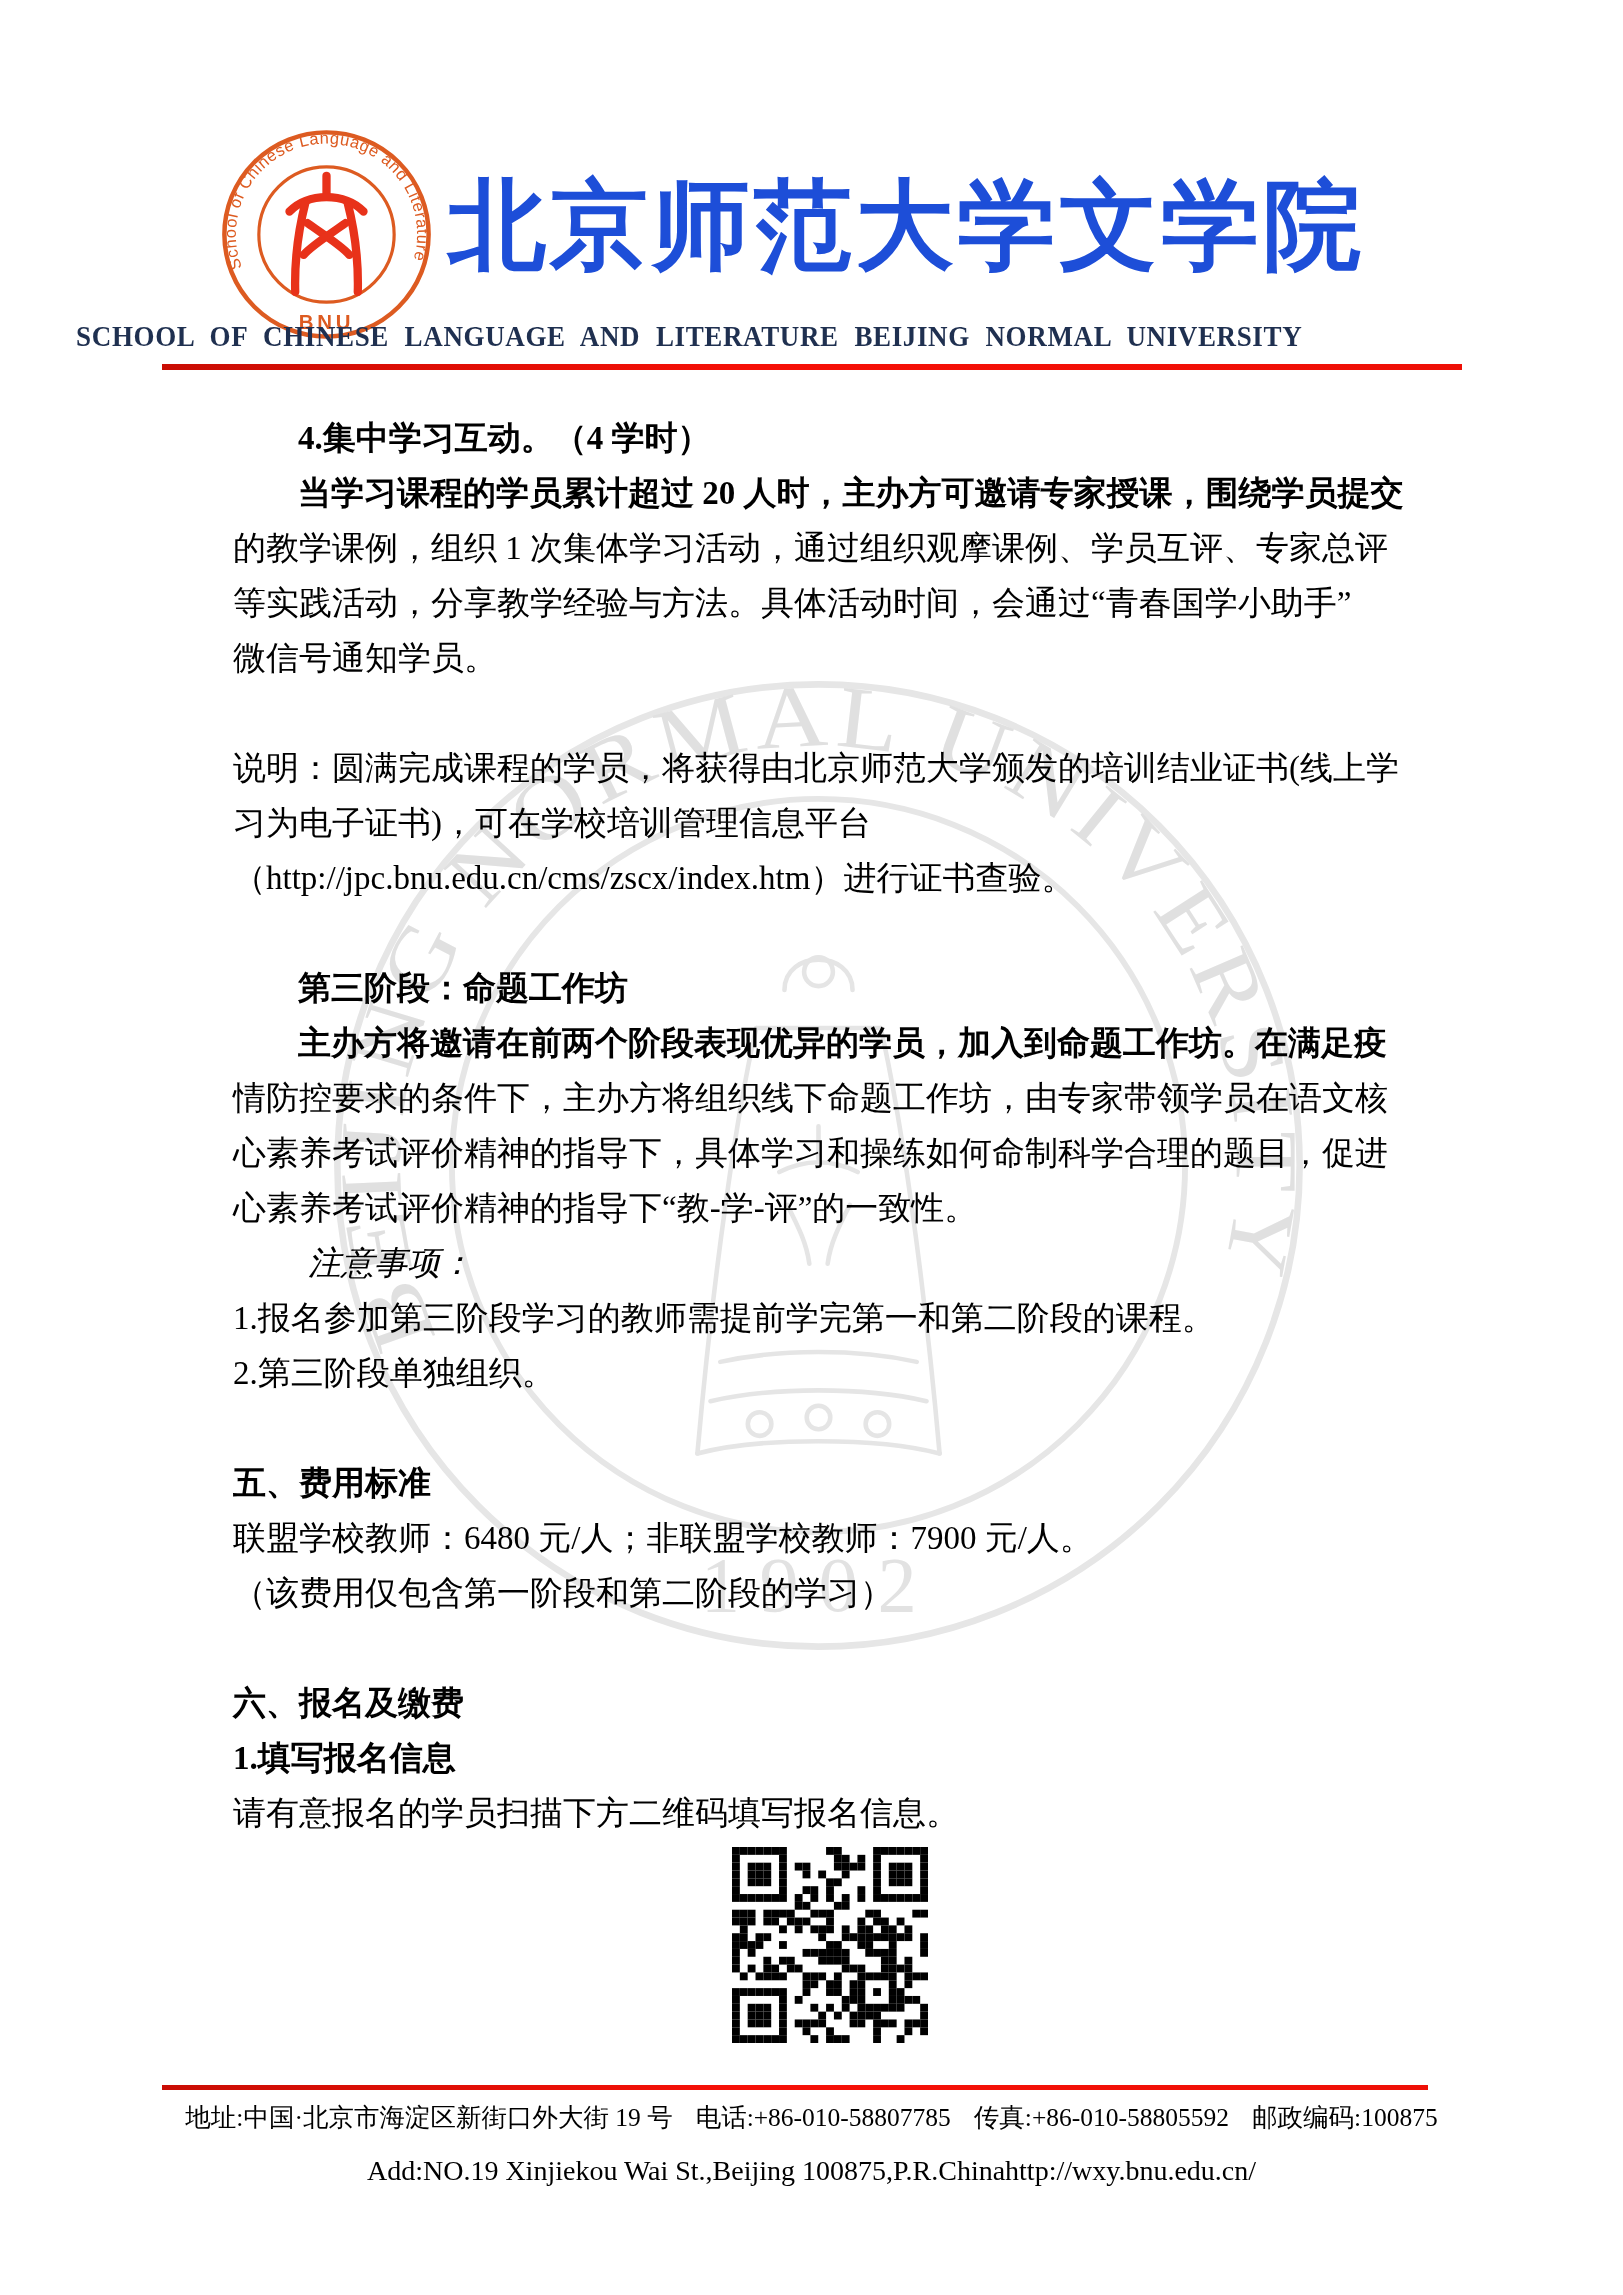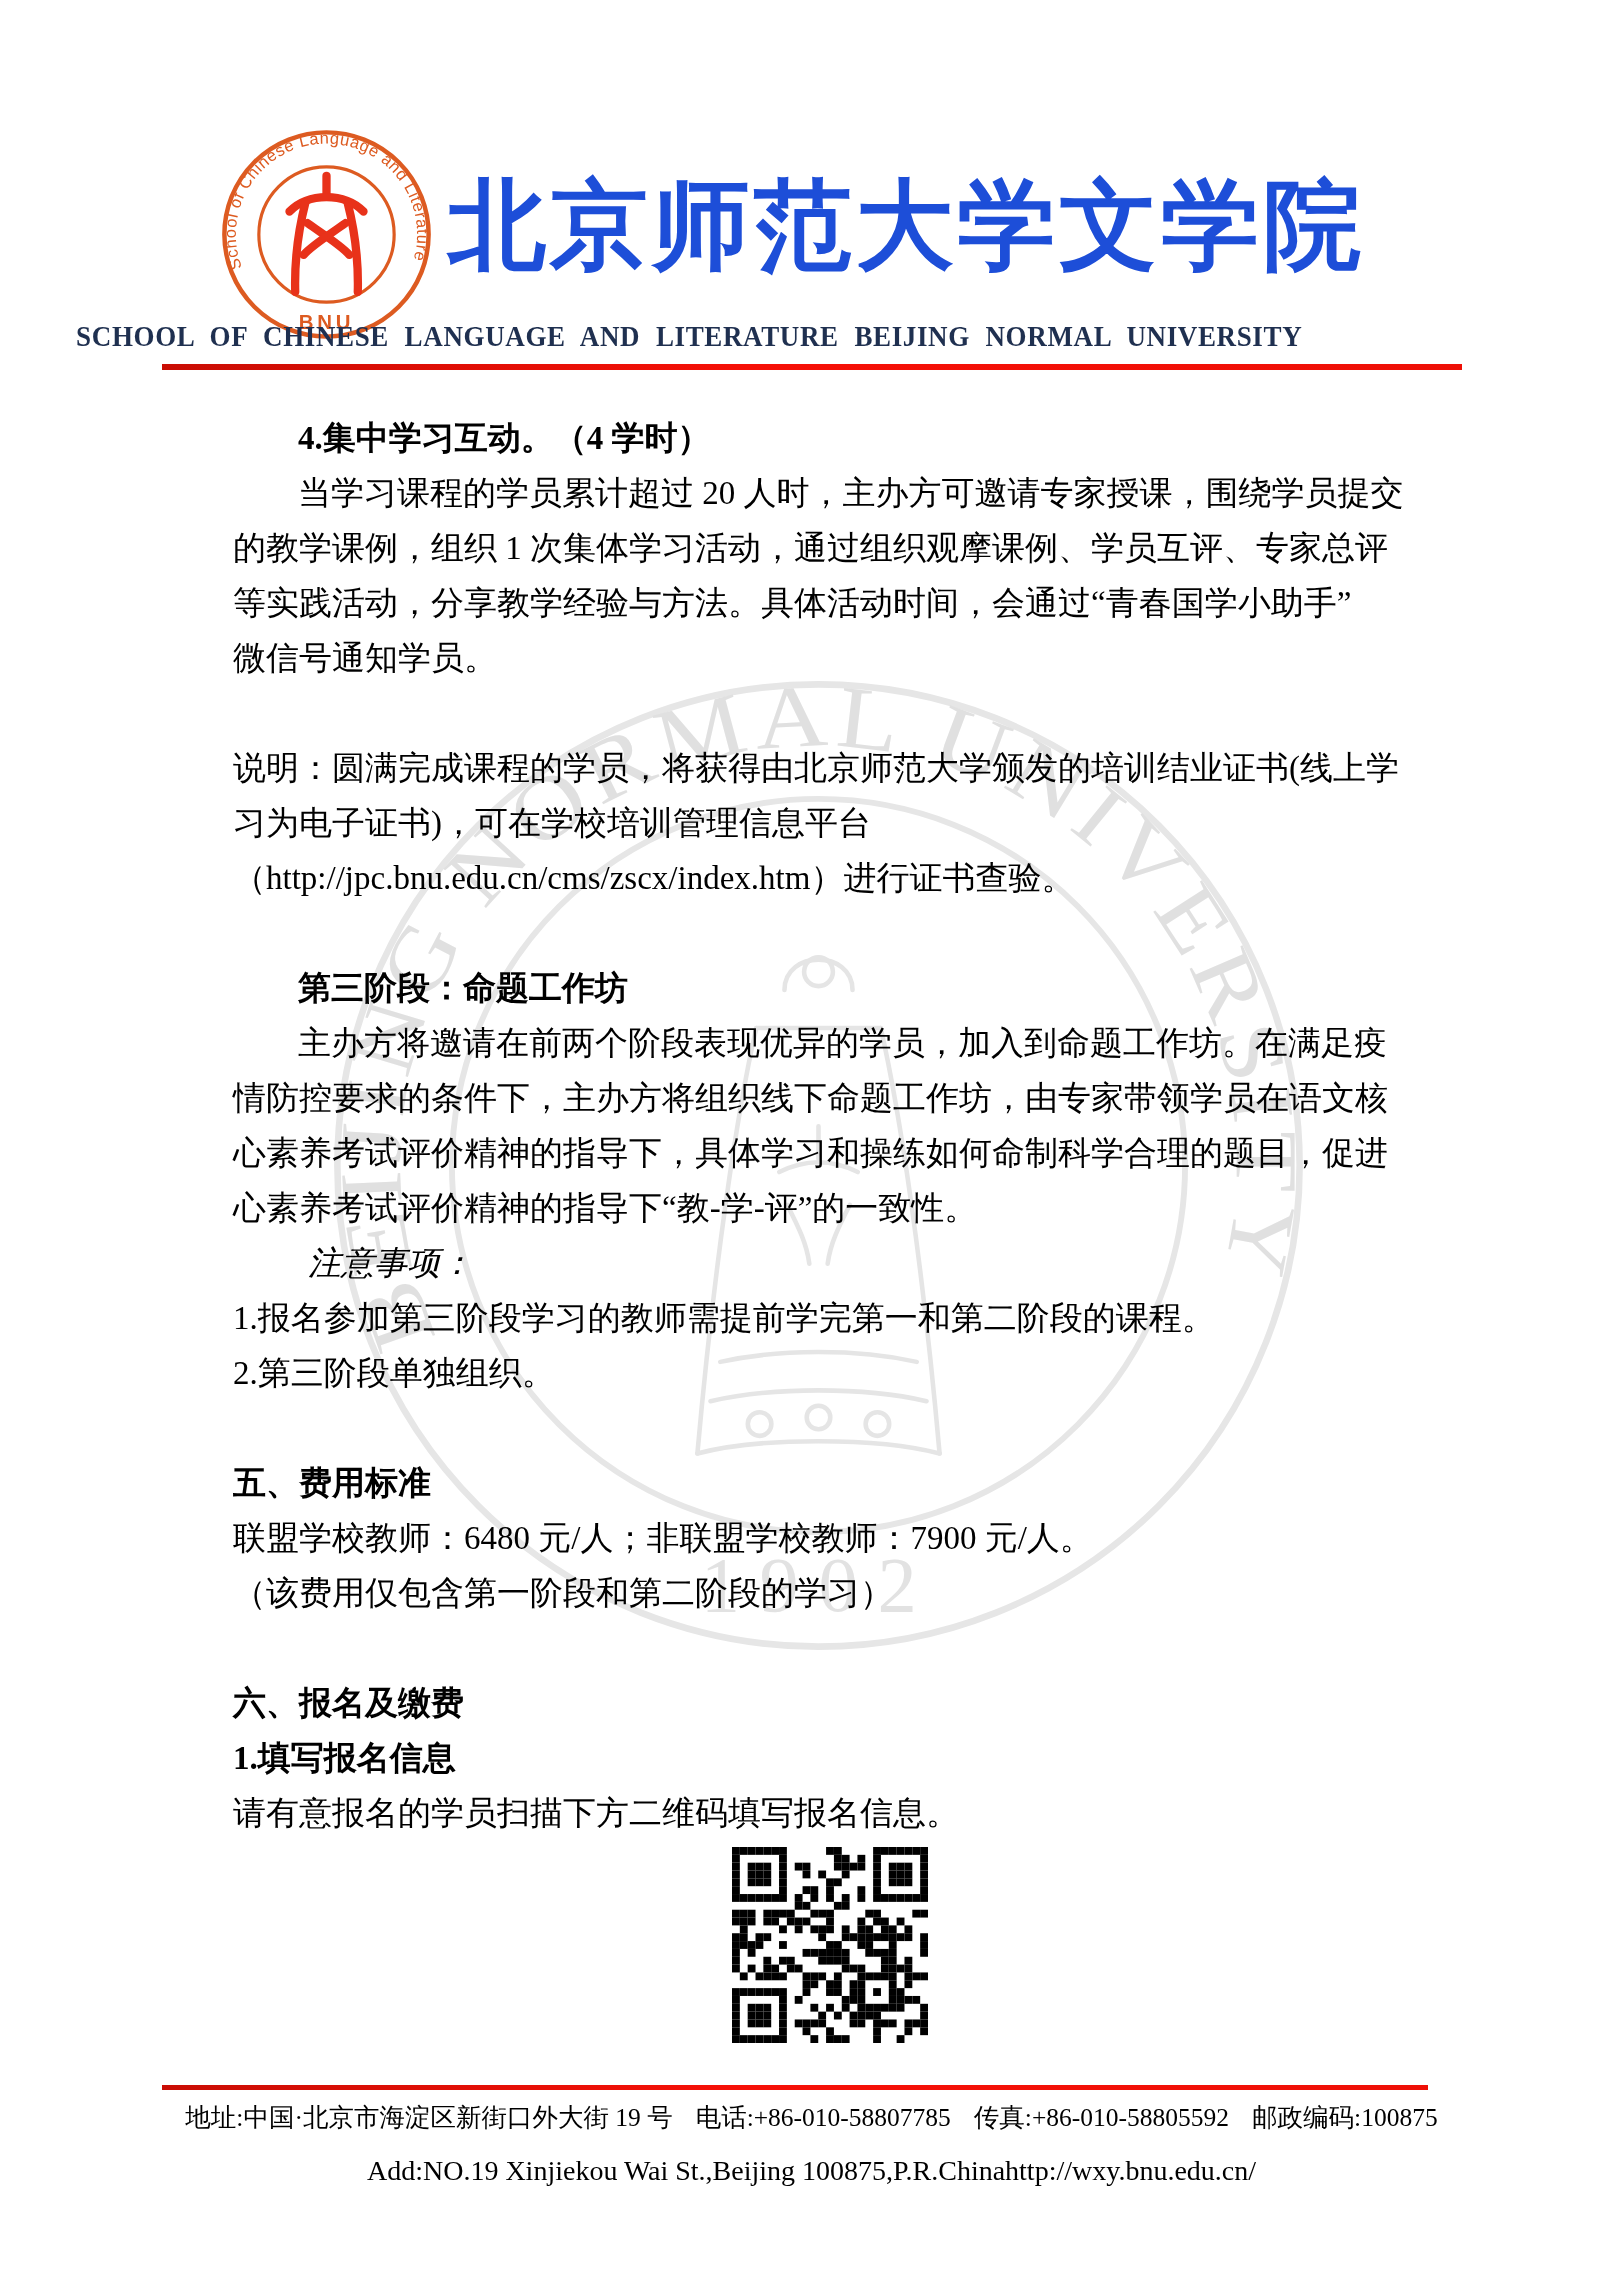--- a/index.html
+++ b/index.html
@@ -19,21 +19,21 @@
             font-size:30px;font-weight:bold;letter-spacing:0.7px;word-spacing:9.2px;color:#1f3050;}
   .rule{position:absolute;left:162px;width:1300px;height:5.9px;z-index:2;
         background:linear-gradient(90deg,#c90d04,#f61007 45%,#ee0f06);}
   .rule.top{top:364px;}
   .rule.bottom{top:2085px;height:4.6px;width:1266px;left:162px;}
 
   
   .body-text{position:absolute;left:233px;top:411px;width:1172px;z-index:1;}
   .ln{height:55px;line-height:55px;font-size:33px;white-space:nowrap;}
   .ln.b{font-weight:bold;}
-  .ind2{text-indent:65px;}
+  .ind2{text-indent:65px;font-weight:bold;}
   .ind23{text-indent:75px;font-style:italic;}
   .sp{height:55px;}
 
   
   .qr{position:absolute;left:732px;top:1847px;width:196px;height:196px;z-index:1;}
 
   
   .f-cn{position:absolute;left:0;top:2100px;width:1623px;z-index:1;
         display:flex;justify-content:center;gap:23px;font-size:25.5px;}
   .f-en{position:absolute;left:0;top:2155px;width:1623px;z-index:1;

